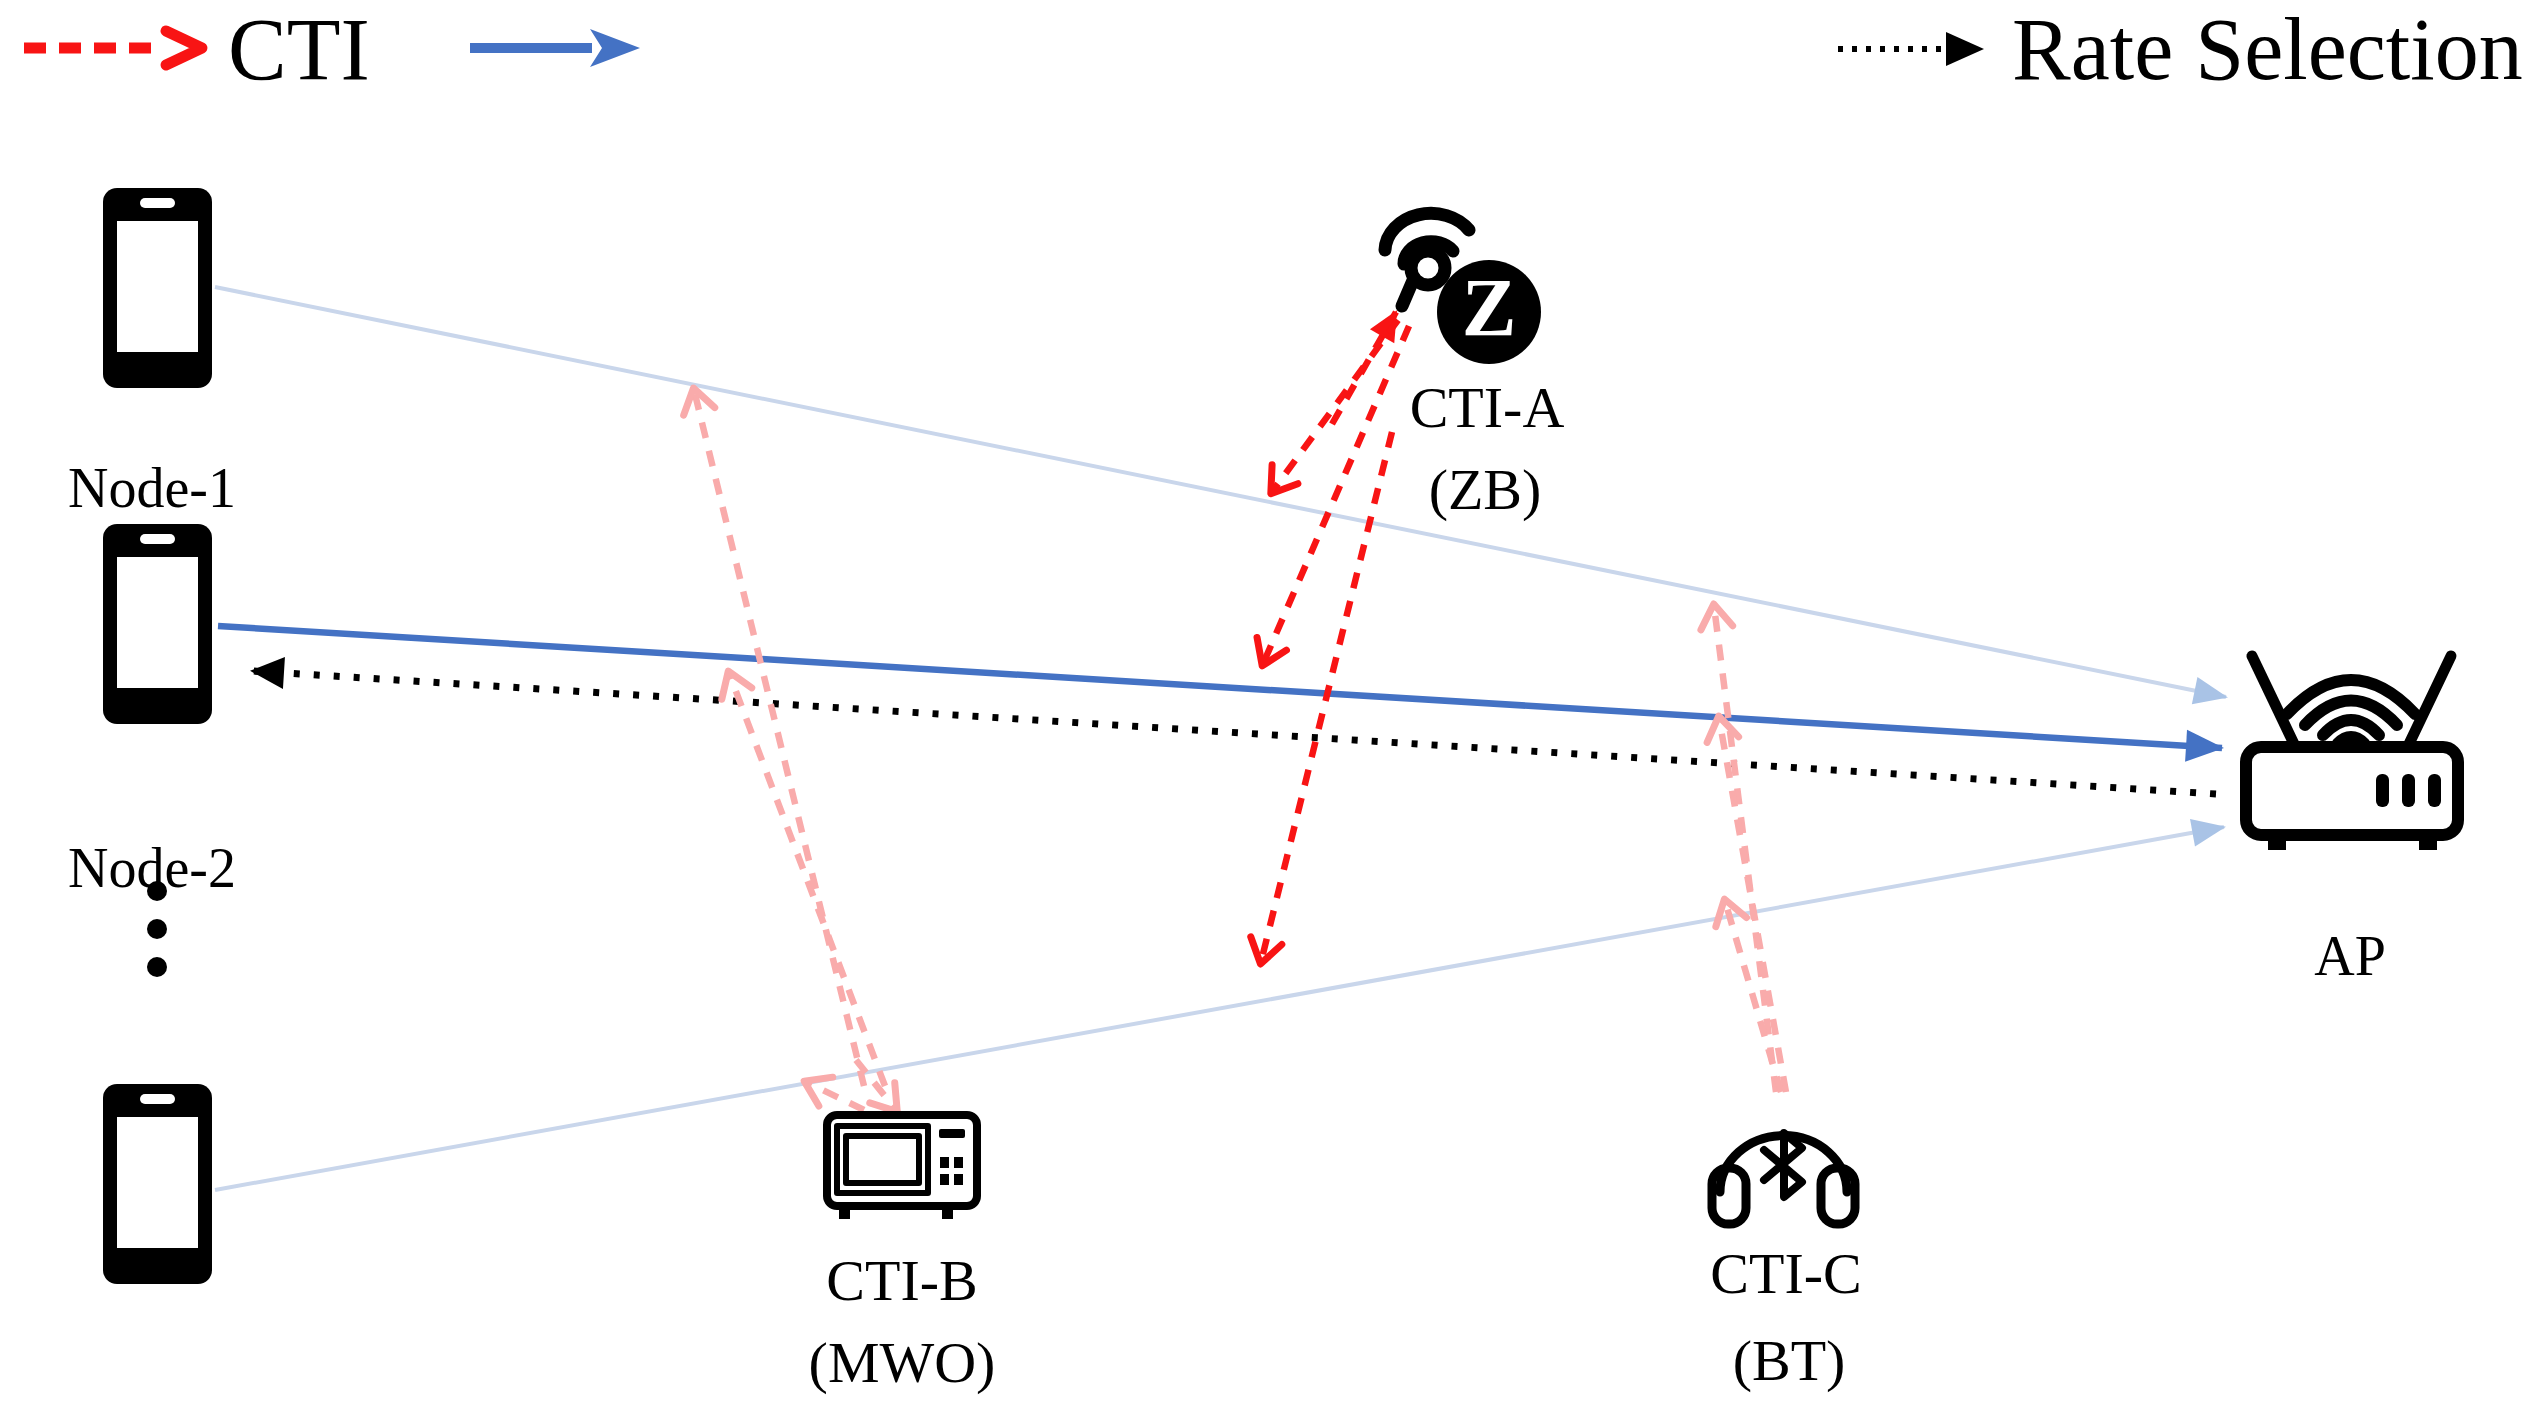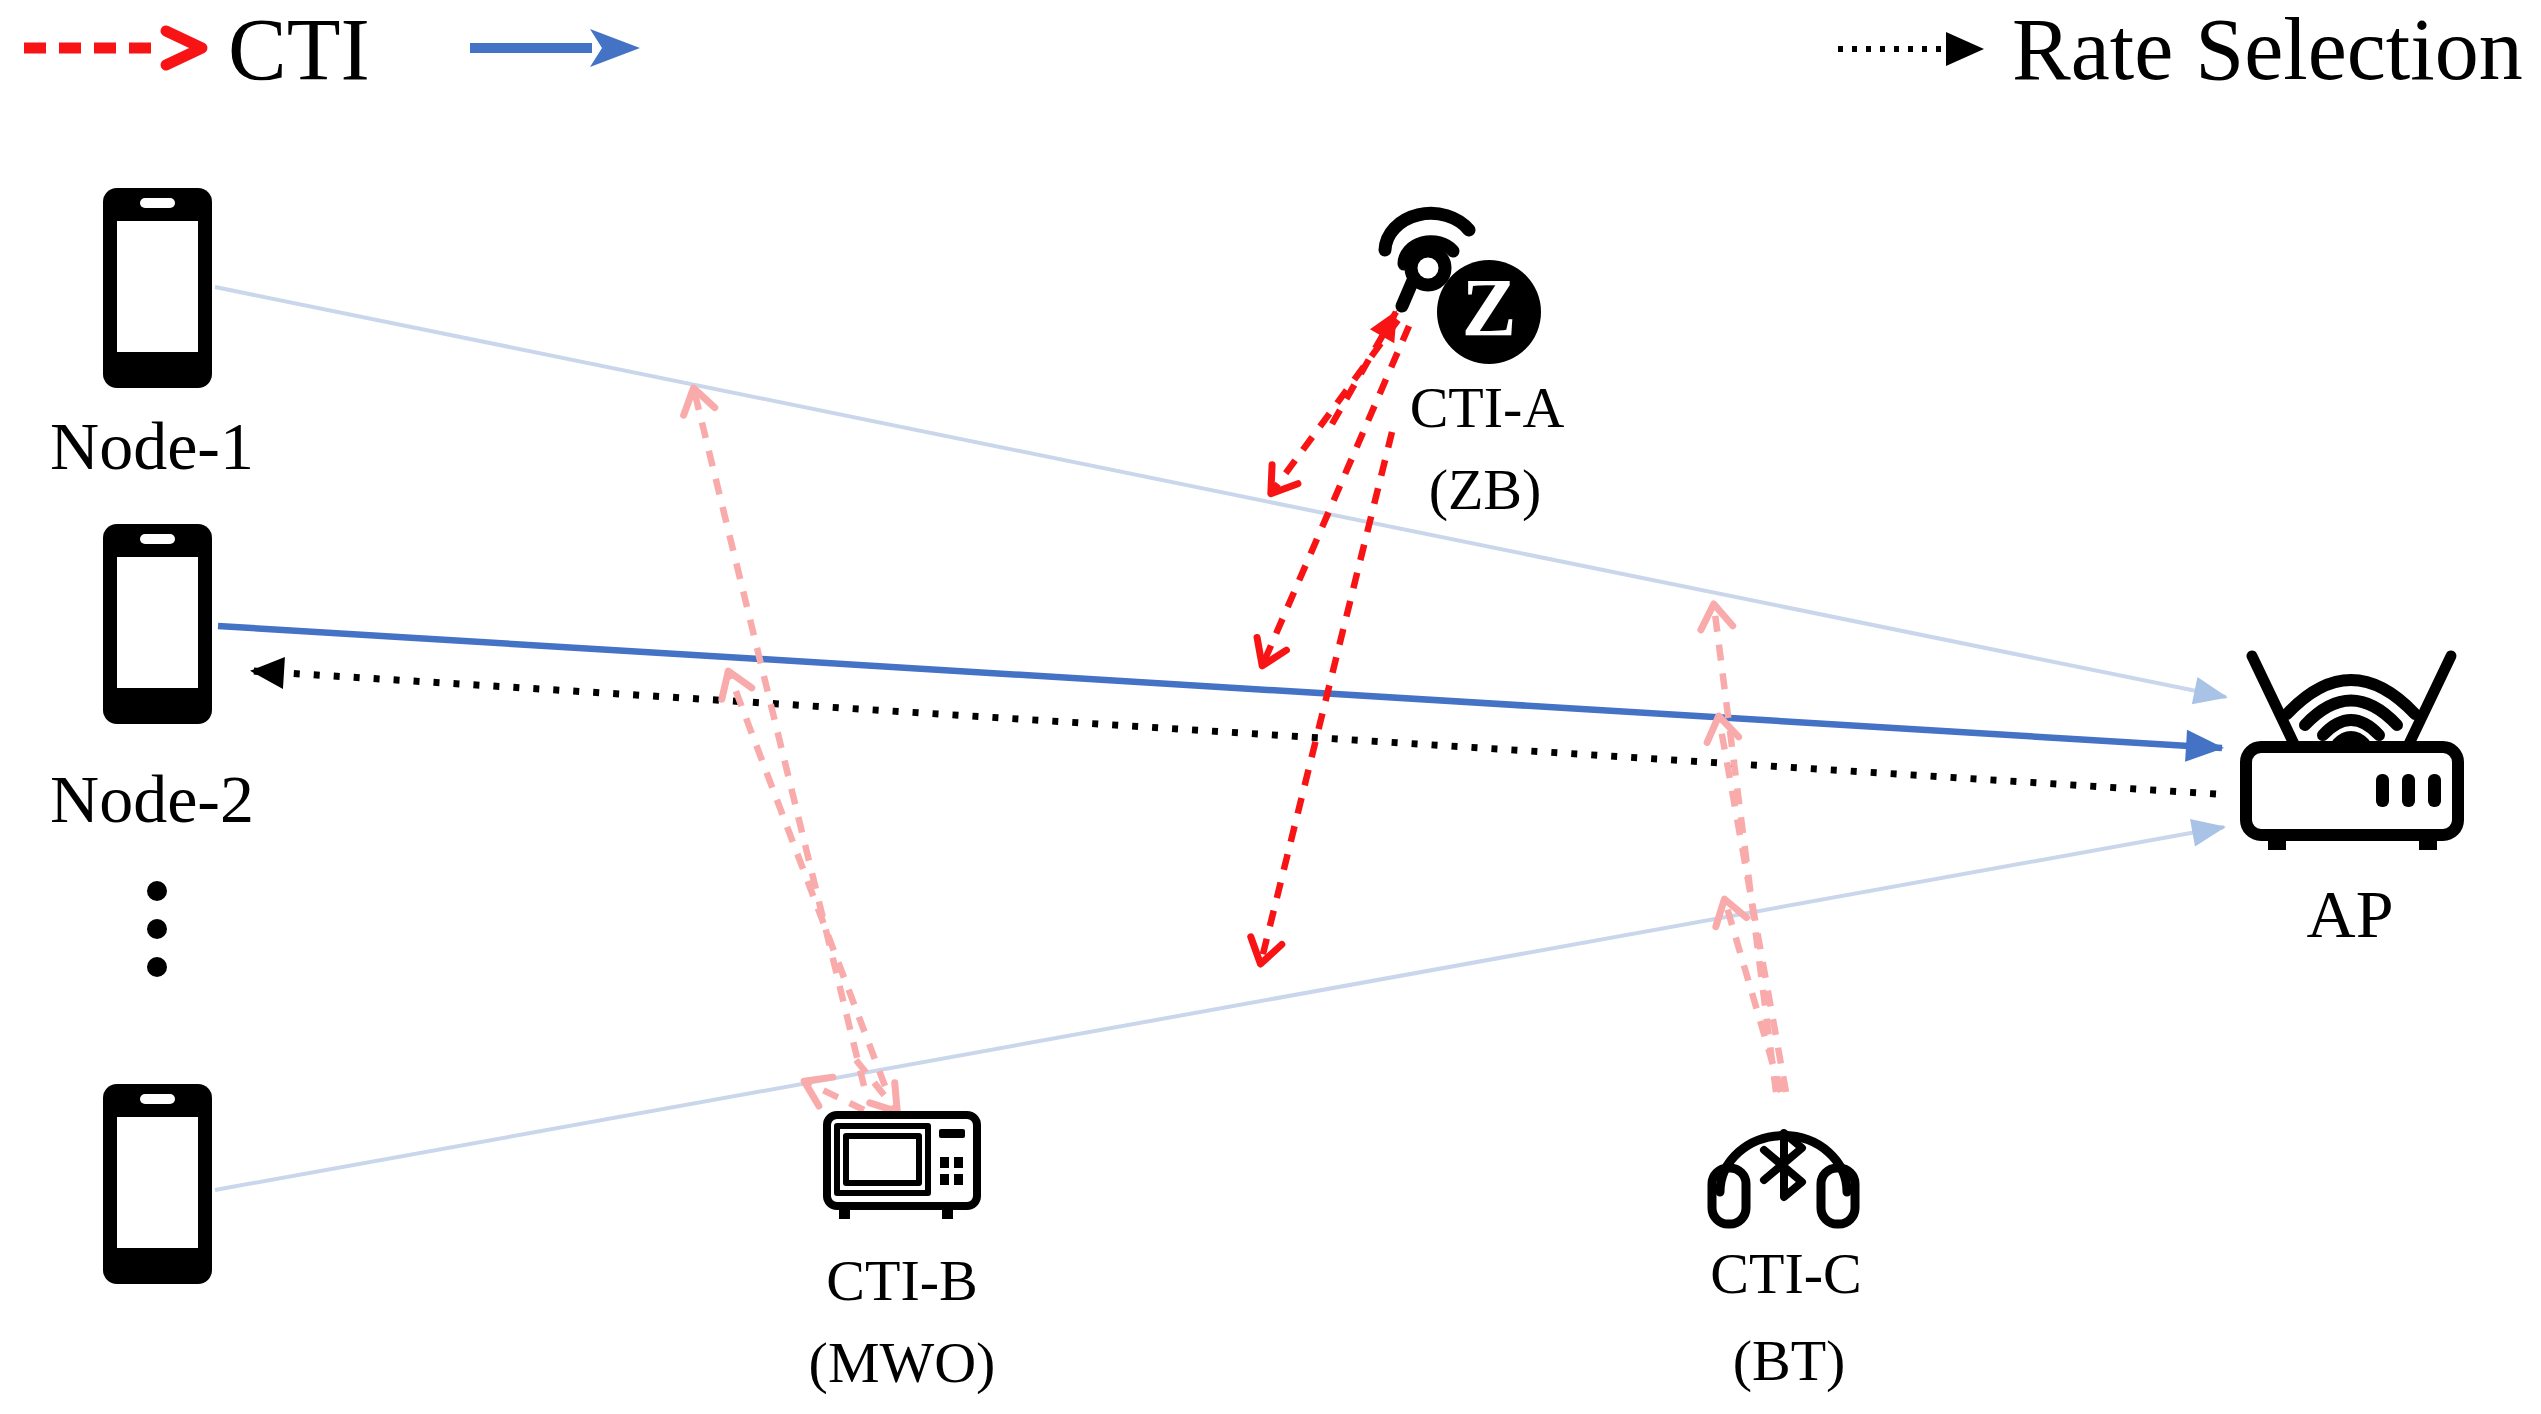--- a/index.html
+++ b/index.html
@@ -1,20 +1,20 @@
 <!DOCTYPE html>
 <html style="--cti-red: #f81414; --cti-pink: #f9abab; --tt-blue: #4472c4; --pale-blue: #c9d6eb; --pale-blue-head: #a9c3e6; --ink: #000000;"><head>
 <meta charset="utf-8">
 <style>
   html,body{margin:0;padding:0;background:#ffffff;}
   .stage{position:relative;width:2541px;height:1414px;background:#ffffff;overflow:hidden;
          font-family:"Liberation Serif", serif;color:#000;text-align:right;}
   .abs{position:absolute;}
   .lbl{position:absolute;transform:translateX(-50%);white-space:pre;color:#000;}
-  .lbl-big{font-size:68px;line-height:92px;}
+  .lbl-big{font-size:56px;line-height:92px;margin-top:42px;}
   .lbl-mid{font-size:58px;line-height:74px;}
   .legend-lbl{position:absolute;font-size:88px;line-height:92px;white-space:pre;}
   svg{display:block;overflow:visible;}
   
   .s-red{stroke:var(--cti-red);}   .f-red{fill:var(--cti-red);}
   .s-pink{stroke:var(--cti-pink);}
   .s-blue{stroke:var(--tt-blue);}  .f-blue{fill:var(--tt-blue);}
   .s-pale{stroke:var(--pale-blue);}.f-pale{fill:var(--pale-blue-head);}
   .s-ink{stroke:var(--ink);}       .f-ink{fill:var(--ink);}
   .dash-cti{stroke-width:6.5;fill:none;stroke-dasharray:16 13;}
@@ -98,21 +98,21 @@
     <rect x="17" y="36" width="81" height="131" fill="#fff"></rect>
     <rect x="40" y="13" width="35" height="10" rx="5" fill="#fff"></rect>
   </svg>
   <div class="lbl lbl-big" style="left:152px;top:400px">Node-1</div>
 
   <svg class="abs" style="left:100px;top:521px" width="115" height="206" viewBox="0 0 115 206">
     <rect x="3" y="3" width="109" height="200" rx="14" fill="#000"></rect>
     <rect x="17" y="36" width="81" height="131" fill="#fff"></rect>
     <rect x="40" y="13" width="35" height="10" rx="5" fill="#fff"></rect>
   </svg>
-  <div class="lbl lbl-big" style="left:152px;top:753px">Node-2</div>
+  <div class="lbl lbl-big" style="left:152px;top:780px">Node-2</div>
 
   <svg class="abs" style="left:100px;top:1081px" width="115" height="206" viewBox="0 0 115 206">
     <rect x="3" y="3" width="109" height="200" rx="14" fill="#000"></rect>
     <rect x="17" y="36" width="81" height="131" fill="#fff"></rect>
     <rect x="40" y="13" width="35" height="10" rx="5" fill="#fff"></rect>
   </svg>
 
   <svg class="abs" style="left:1381px;top:200px" width="160" height="165" viewBox="0 0 160 165">
     <path d="M4,50 A46,38 0 0 1 88,30" class="icon-stroke" stroke-width="13"></path>
     <path d="M23,64 A27,22 0 0 1 72,51" class="icon-stroke" stroke-width="13"></path>

